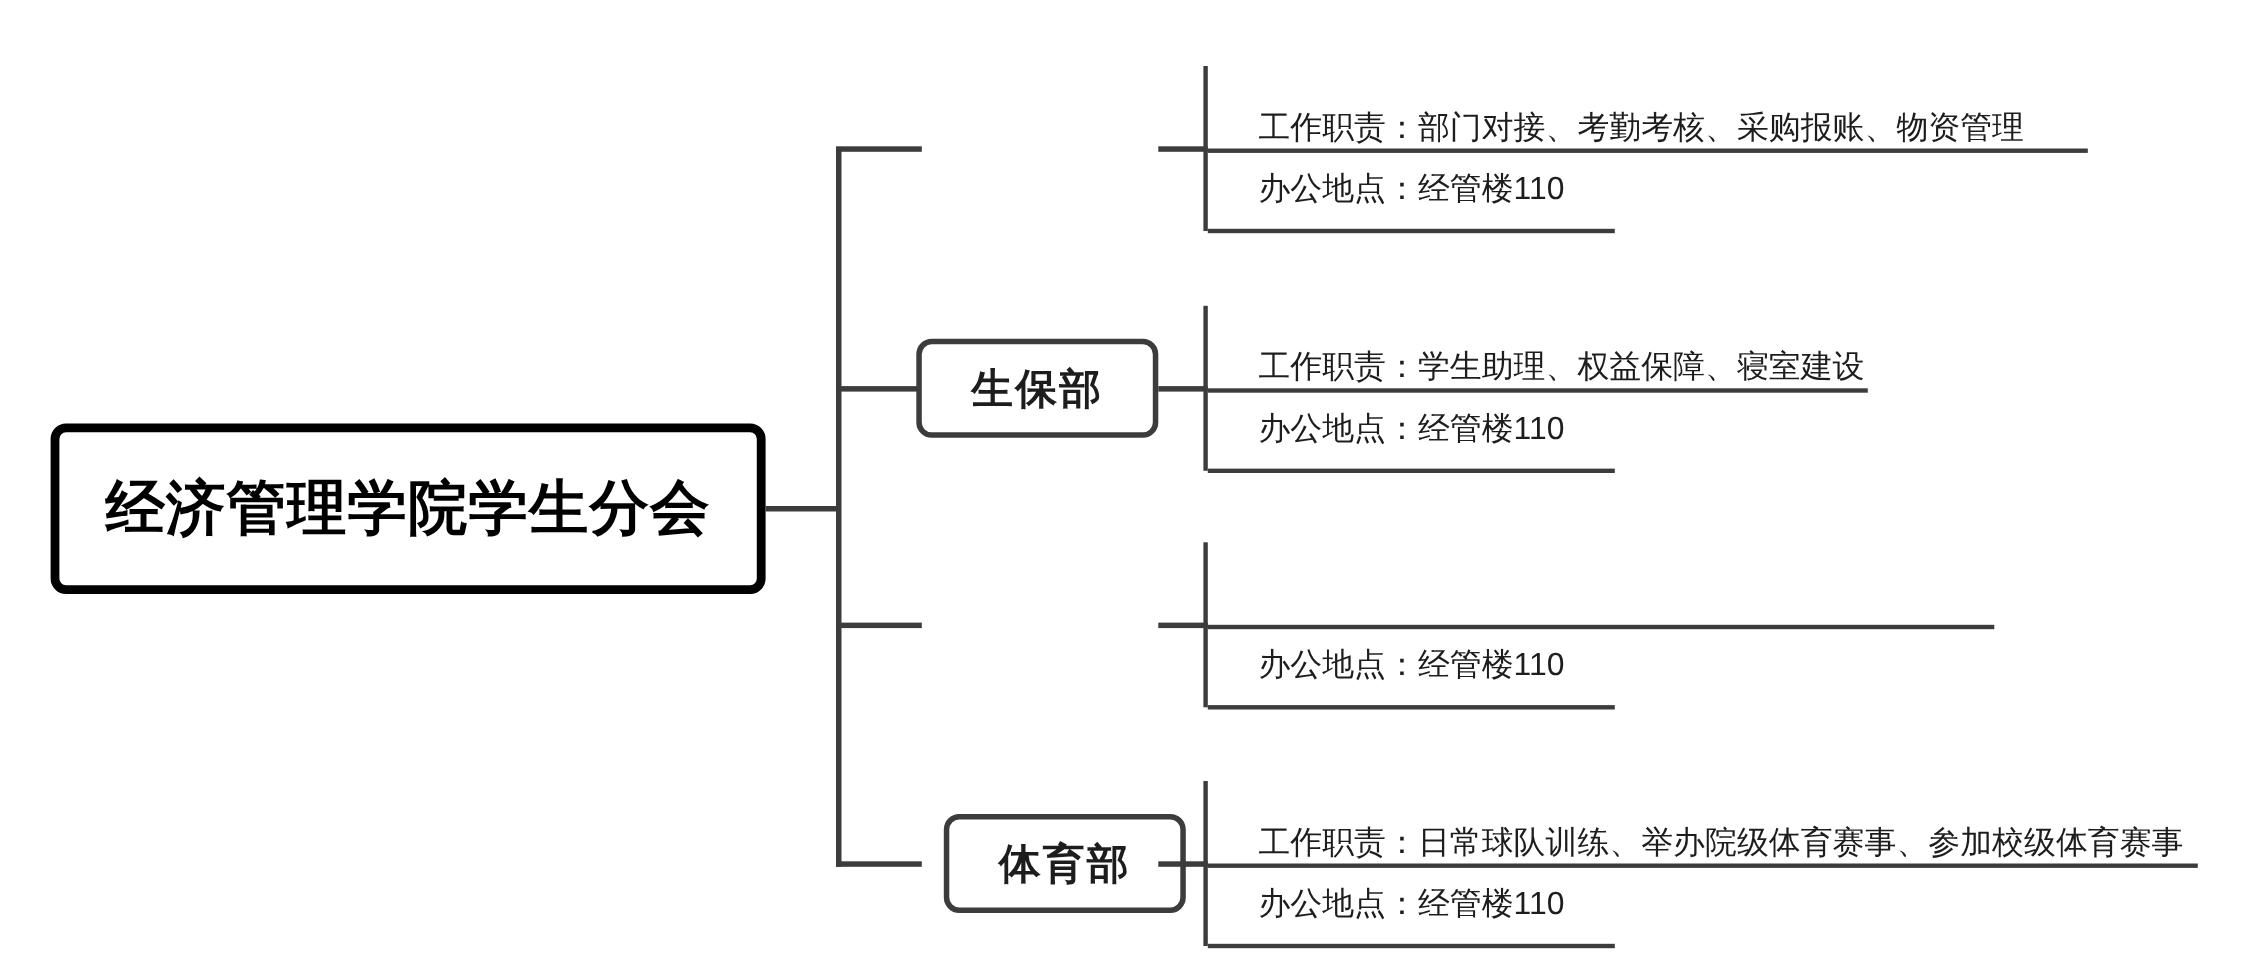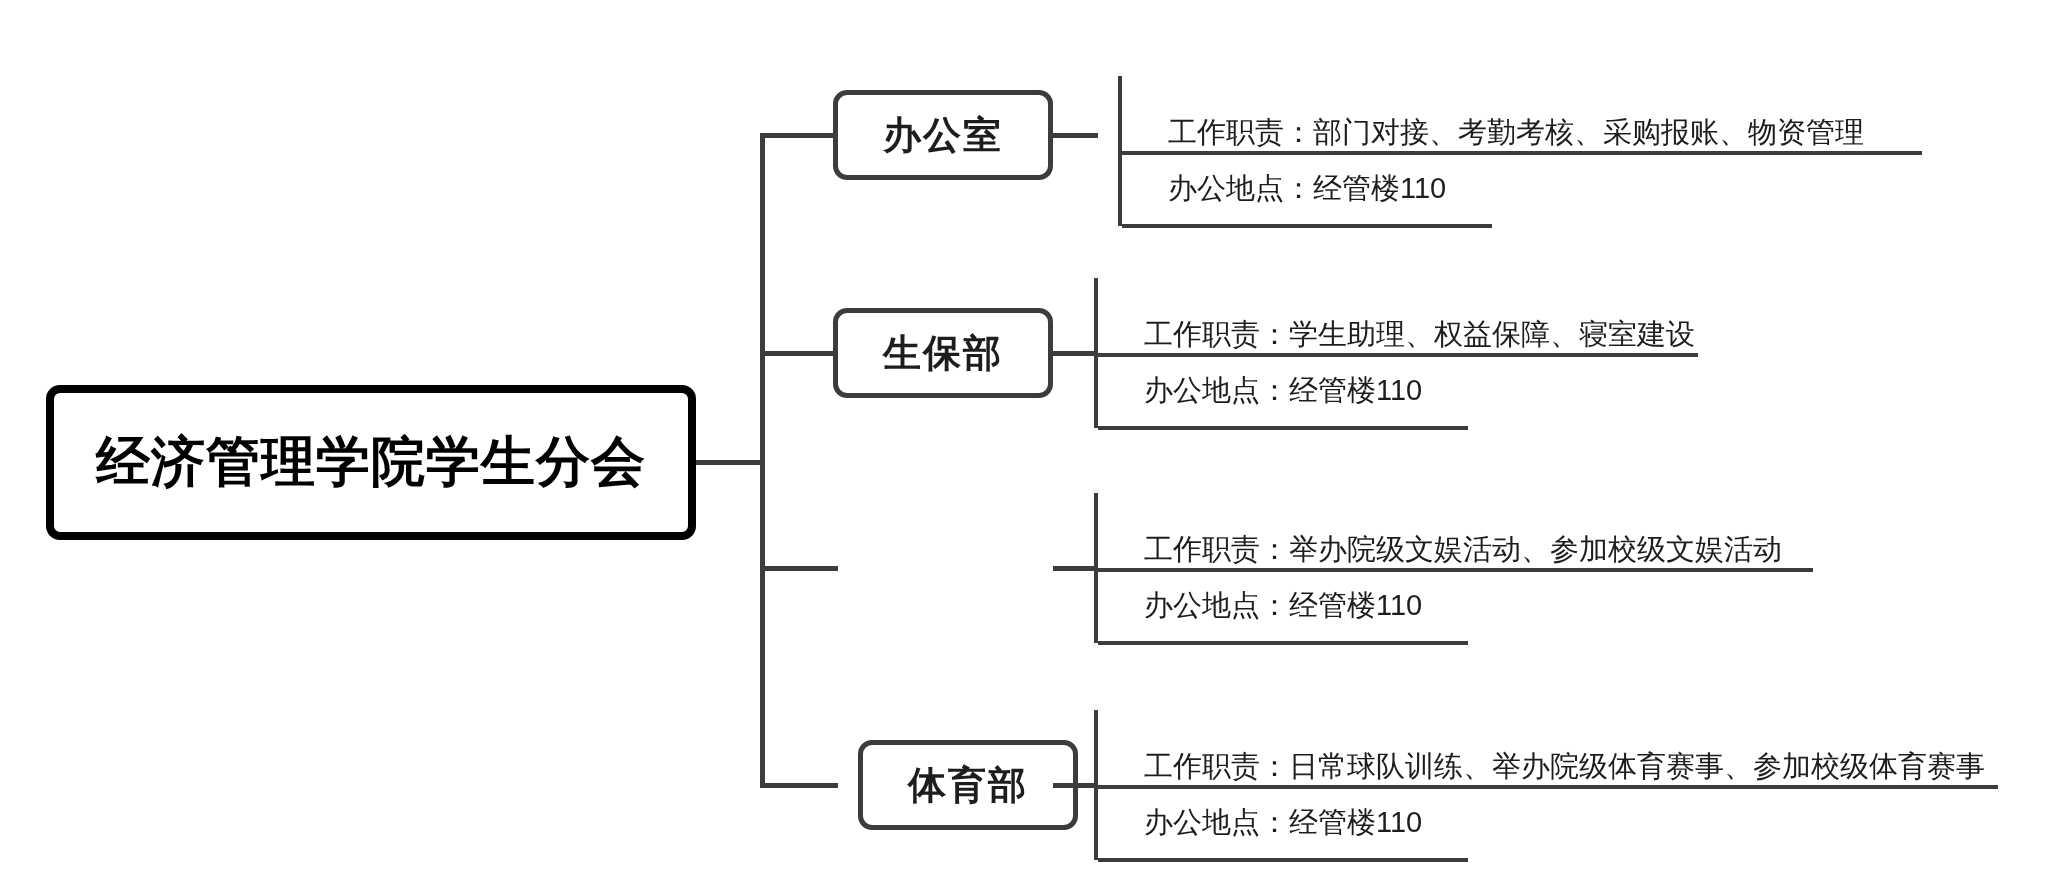--- a/index.html
+++ b/index.html
@@ -119,27 +119,24 @@
   <div class="root-node">
     <span class="root-label">经济管理学院学生分会</span>
   </div>
 
   <div class="line h-line" style="left:696px; top:460px; width:68px;"></div>
 
   <div class="line v-line" style="left:760px; top:135px; height:653px;"></div>
 
   <div class="line h-line" style="left:760px; top:133px; width:78px;"></div>
 
-  <div class="dept-node" style="left:833px; top:90px;">
-    <span class="dept-label">办公室</span>
-  </div>
 
   <div class="line h-line" style="left:1053px; top:133px; width:45px;"></div>
 
-  <div class="detail-group" style="left:1094px; top:76px; width:800px;margin-left:24px;">
+  <div class="detail-group" style="left:1094px; top:60px; width:800px;">
     <div class="bracket-edge"></div>
     <div class="underline top-rule" style="width:800px;"></div>
     <div class="underline bottom-rule" style="width:370px;"></div>
     <div class="detail-row top">
       <span class="detail-text">工作职责：部门对接、考勤考核、采购报账、物资管理</span>
     </div>
     <div class="detail-row bottom">
       <span class="detail-text">办公地点：经管楼110</span>
     </div>
   </div>
@@ -166,23 +163,20 @@
 
   <div class="line h-line" style="left:760px; top:566px; width:78px;"></div>
 
 
   <div class="line h-line" style="left:1053px; top:566px; width:45px;"></div>
 
   <div class="detail-group" style="left:1094px; top:493px; width:715px;">
     <div class="bracket-edge"></div>
     <div class="underline top-rule" style="width:715px;"></div>
     <div class="underline bottom-rule" style="width:370px;"></div>
-    <div class="detail-row top">
-      <span class="detail-text">工作职责：举办院级文娱活动、参加校级文娱活动</span>
-    </div>
     <div class="detail-row bottom">
       <span class="detail-text">办公地点：经管楼110</span>
     </div>
   </div>
 
   <div class="line h-line" style="left:760px; top:783px; width:78px;"></div>
 
   <div class="dept-node" style="left:833px; top:740px;margin-left:25px;">
     <span class="dept-label">体育部</span>
   </div>

